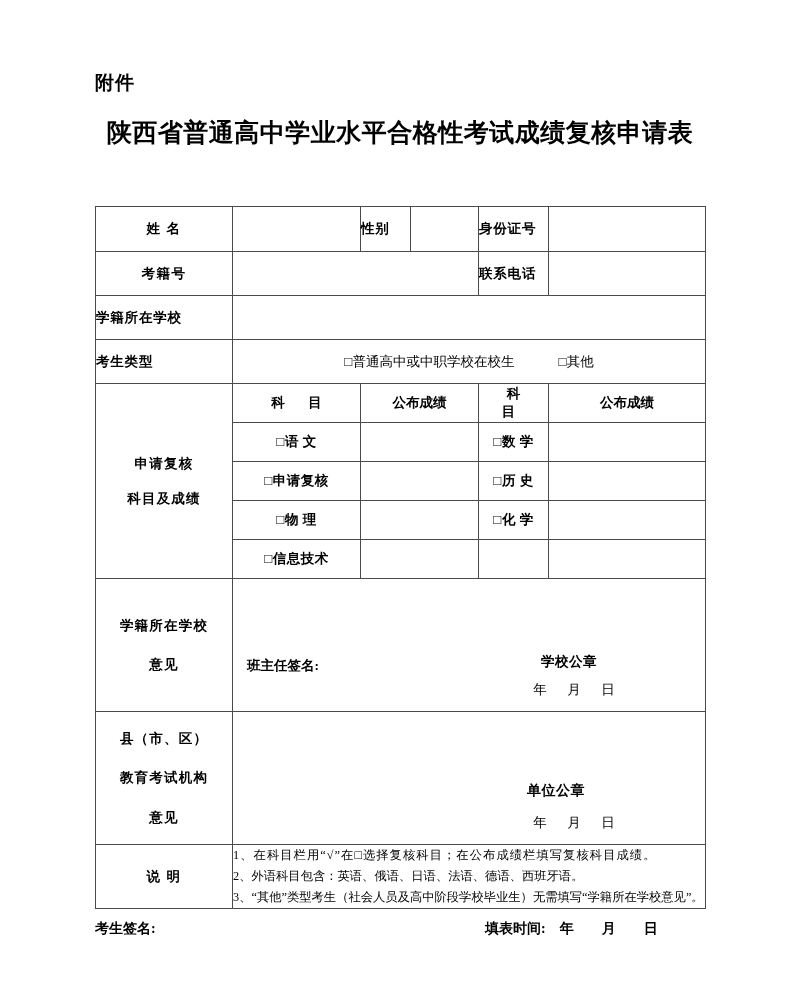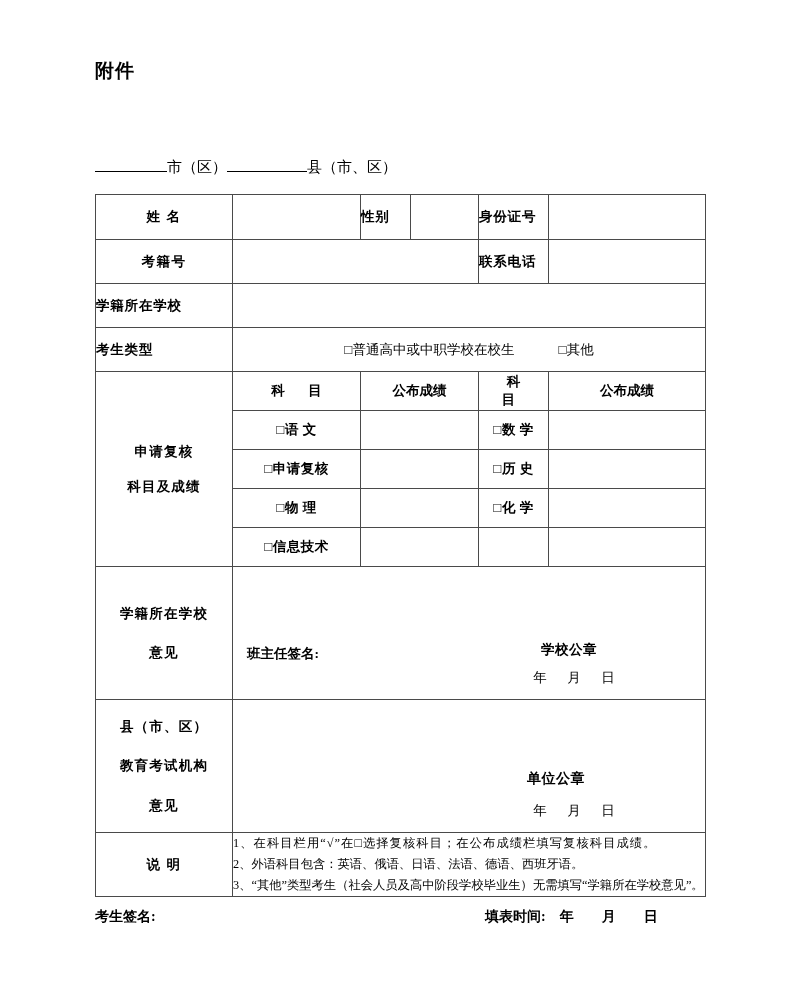--- a/index.html
+++ b/index.html
@@ -10,21 +10,21 @@
   body {
     width: 800px;
     height: 987px;
     position: relative;
     font-family: "Liberation Serif", "DejaVu Serif", serif;
     color: #000000;
     overflow: hidden;
   }
   .page {
     position: absolute;
-    left: 0; top: 0;
+    left: 0; top: 12px;
     width: 800px;
     height: 849px;
   }
 
   
   .attach-label {
     position: absolute;
     left: 95px;
     top: 58px;
     font-size: 19px;
@@ -179,24 +179,22 @@
   .footer .right { position: absolute; left: 390px; top: 0; white-space: nowrap; }
   .footer .right .d { display: inline-block; width: 42px; text-align: center; }
 </style>
 </head>
 <body>
 
 <div class="page">
 
   <div class="attach-label">附件</div>
 
-
-  <div class="locality-line">
-    <span class="blank-rule blank-city"></span><span>市（区）</span><span class="blank-rule blank-county"></span><span>县（市、区）</span>
-  </div>
+  <div class="doc-title">陕西省普通高中学业水平合格性考试成绩复核申请表</div>
+
 
   <table class="form-table">
     <colgroup>
       <col style="width:137px">
       <col style="width:128px">
       <col style="width:50px">
       <col style="width:68px">
       <col style="width:70px">
       <col style="width:157px">
     </colgroup>

